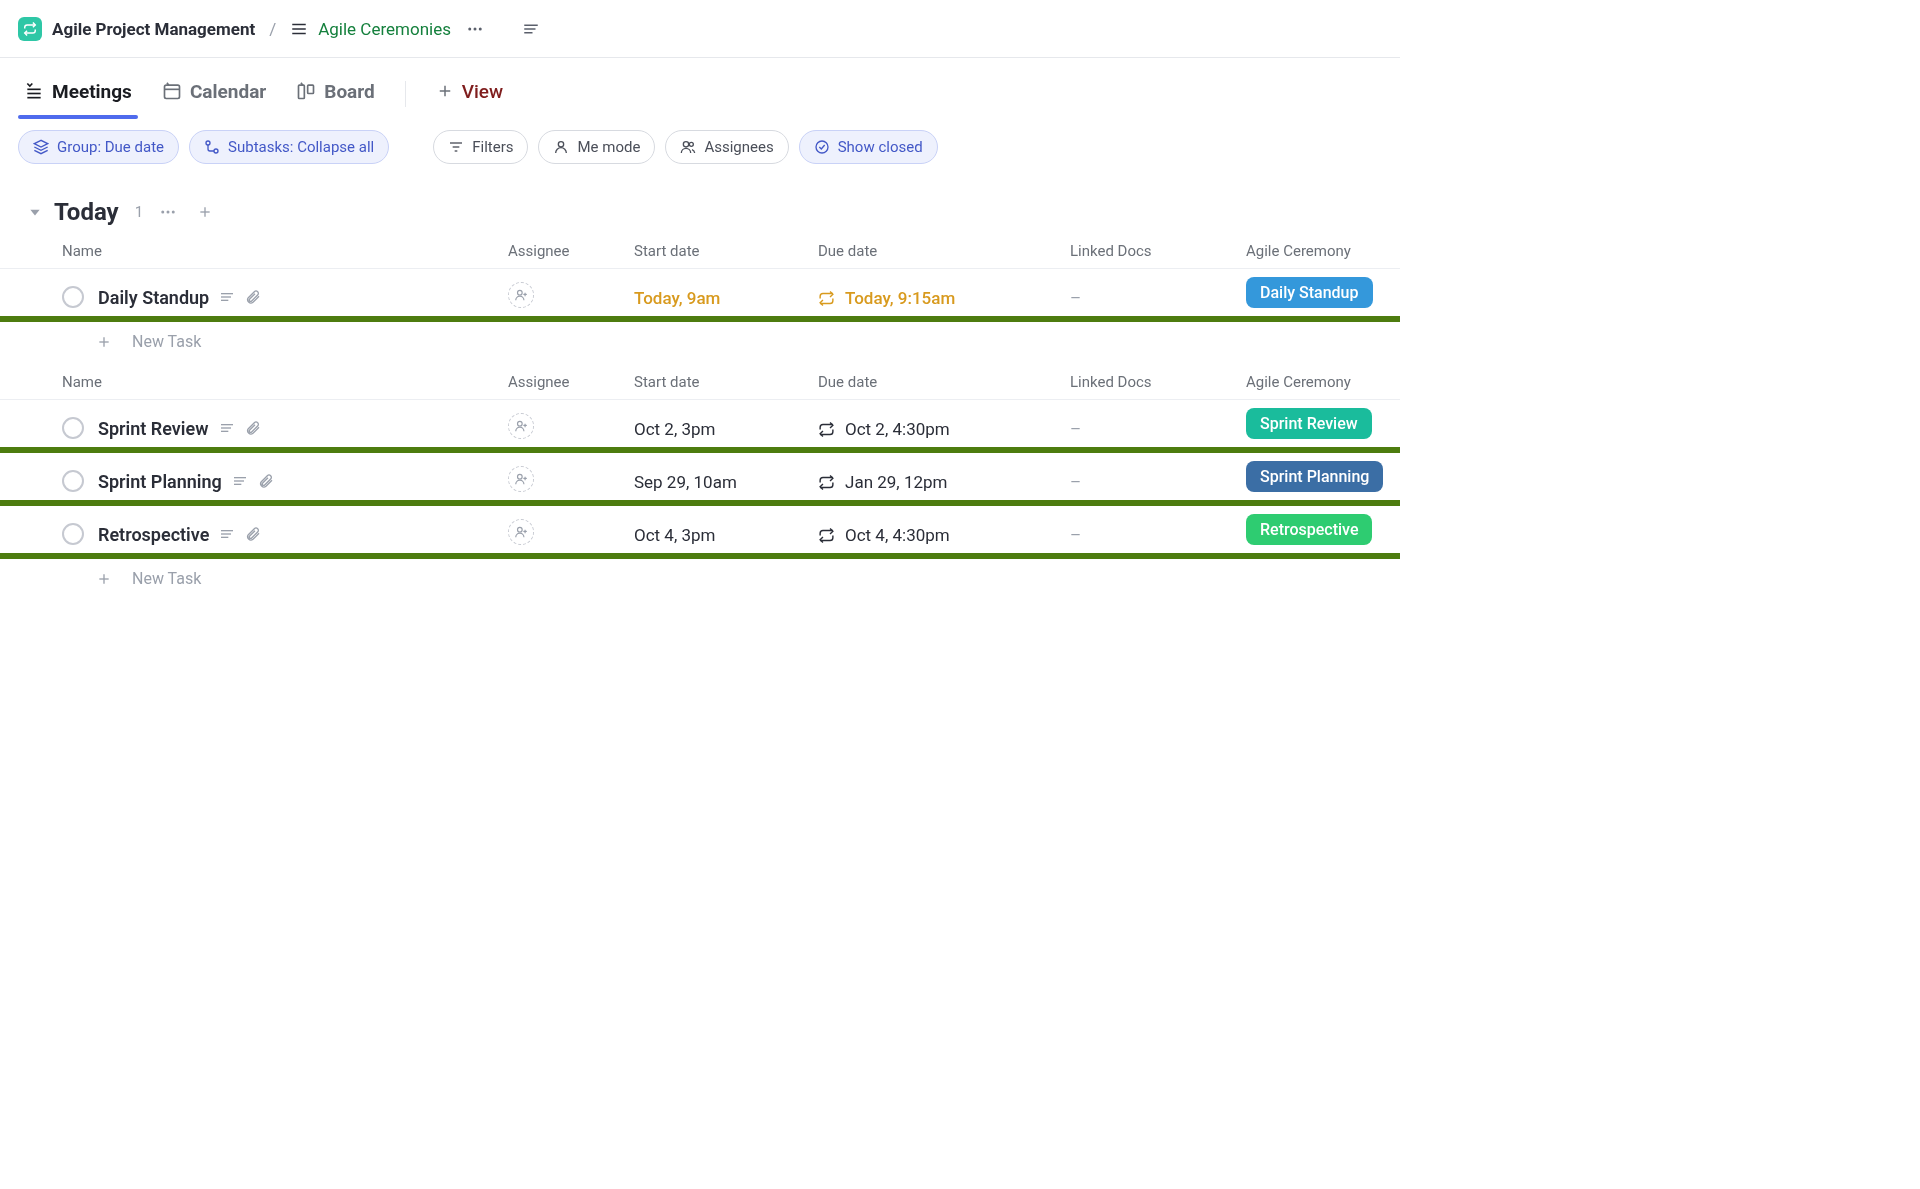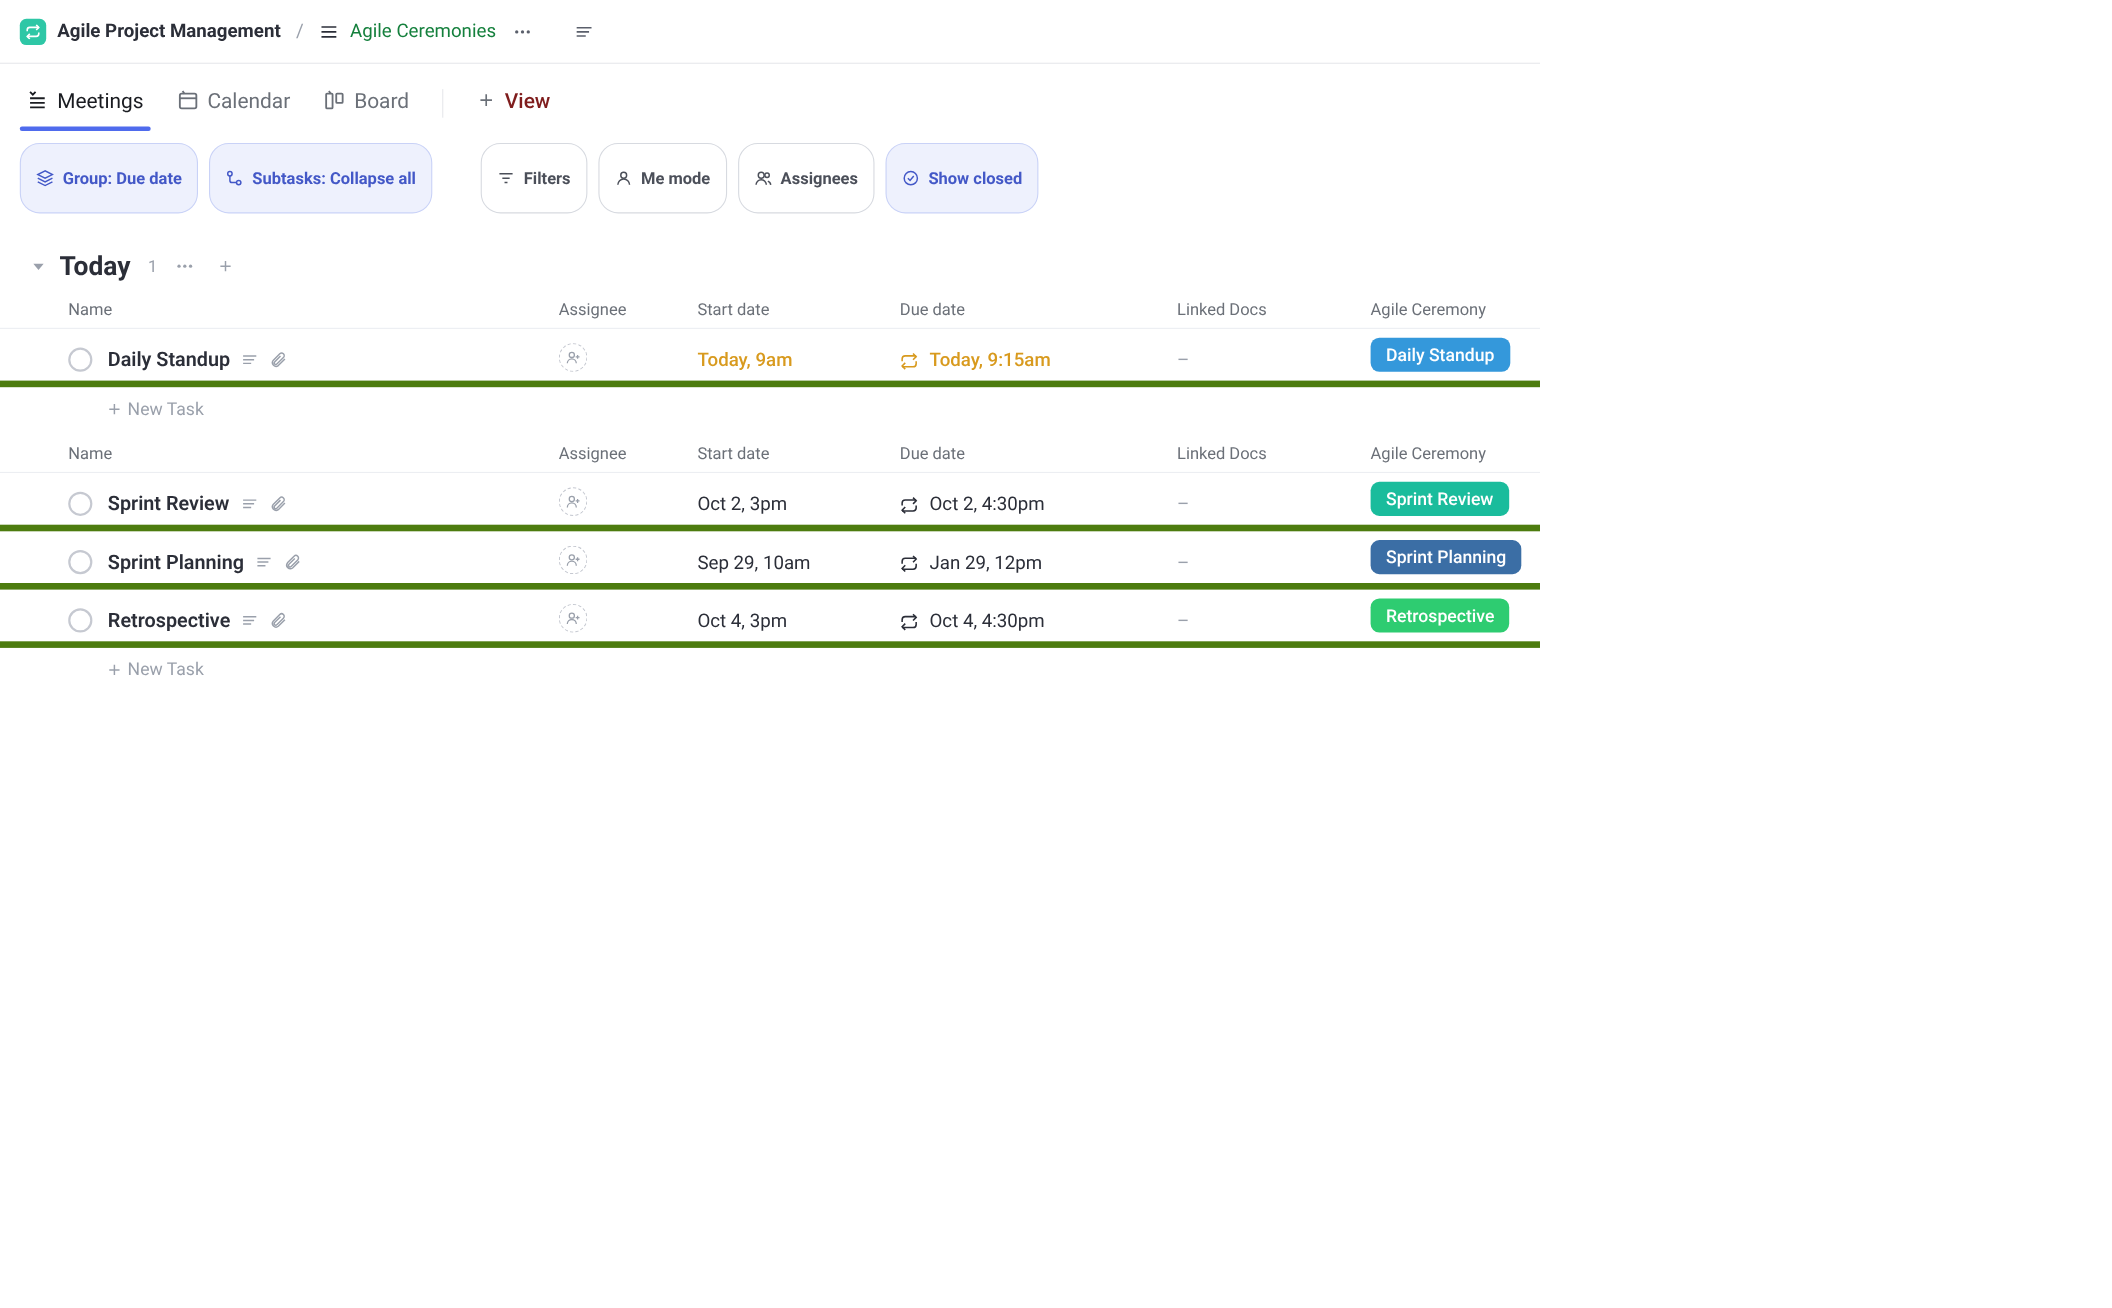--- a/index.html
+++ b/index.html
@@ -10,31 +10,31 @@
 .topbar { display:flex; align-items:center; gap:10px; padding:10px 18px; border-bottom:1px solid #e6e8ec; height:58px; }
 .space-badge { width:24px; height:24px; background:#2ec7a6; border-radius:6px; display:flex; align-items:center; justify-content:center; color:#fff; }
 .space-name { font-size:17px; font-weight:700; color:#2b2e38; }
 .slash { color:#9aa0ab; font-size:17px; padding:0 4px; }
 .list-icon { color:#2b2e38; display:flex; }
 .list-name { font-size:17px; font-weight:400; color:#15803d; }
 .hdr-icon-btn { width:28px; height:28px; display:flex; align-items:center; justify-content:center; border-radius:6px; cursor:pointer; color:#5a5f6b; }
 
 
 .tabs { display:flex; align-items:center; gap:18px; padding:12px 18px 0 18px; height:60px; }
-.tab { display:flex; align-items:center; gap:8px; font-size:19px; font-weight:400; color:#6b7078; padding:10px 6px 16px 6px; cursor:pointer; position:relative; }
+.tab { display:flex; align-items:center; gap:8px; font-size:19px; font-weight:700; color:#6b7078; padding:10px 6px 16px 6px; cursor:pointer; position:relative; }
 .tab.active { color:#1a1c21; }
 .tab.active::after { content:""; position:absolute; left:0; right:0; bottom:0; height:4px; background:#4f6bed; border-radius:2px; }
 .tab .icn { display:flex; color:#6b7078; }
 .tab.active .icn { color:#1a1c21; }
 .vdiv { width:1px; height:26px; background:#e6e8ec; margin:0 6px; }
 .addview { color:#7f1d1d; font-weight:500;justify-content:flex-end; }
 
 
 .filters { display:flex; align-items:center; gap:10px; padding:12px 18px 4px 18px; }
-.pill { display:flex; align-items:center; gap:8px; border:1px solid #d7dae0; border-radius:18px; padding:22px 14px; font-size:15px; color:#4b4f59; cursor:pointer;font-weight:bold; }
+.pill { display:flex; align-items:center; gap:8px; border:1px solid #d7dae0; border-radius:18px; padding:7px 14px; font-size:15px; color:#4b4f59; cursor:pointer; }
 .pill.accent { background:#eef1fd; border-color:#c9d2f7; color:#4358c7; }
 .pill .icn { display:flex; }
 .spacer { width:24px; }
 
 
 .group-hdr { display:flex; align-items:center; gap:12px; padding:30px 18px 6px 28px; }
 .collapse-caret { color:#9aa0ab; cursor:pointer; display:flex; }
 .group-title { font-size:24px; font-weight:700; }
 .group-count { font-size:15px; color:#9aa0ab; margin-left:4px; }
 .grp-icon-btn { display:flex; color:#9aa0ab; cursor:pointer; padding:2px 4px; }
@@ -61,21 +61,21 @@
 .cell-cer { flex:0 0 156px; }
 .cell-start.warn, .cell-due.warn { color:#d89a1e; font-weight:500; }
 .recur-icon { color:inherit; display:flex; }
 .assignee-btn { width:26px; height:26px; border:1.5px dashed #c6c9d1; border-radius:50%; display:flex; align-items:center; justify-content:center; color:#9aa0ab; cursor:pointer; }
 .tag { display:inline-block; padding:6px 14px; border-radius:8px; color:#fff; font-size:16px; font-weight:500; white-space:nowrap; }
 .tag-blue { background:#3498db; }
 .tag-teal { background:#1abc9c; }
 .tag-steel { background:#3b6ea5; }
 .tag-green { background:#2ecc71; }
 
-.newtask { display:flex; align-items:center; gap:4px; padding:10px 18px 12px 96px; color:#9aa0ab; font-size:16px; cursor:pointer; }
+.newtask { display:flex; align-items:center; gap:20px; padding:10px 18px 12px 96px; color:#9aa0ab; font-size:16px; cursor:pointer; }
 .newtask .plus { display:flex; }
 
 svg { display:block; }
 </style>
 </head>
 <body>
 
 <div class="wrap">
 
 <div class="topbar">

